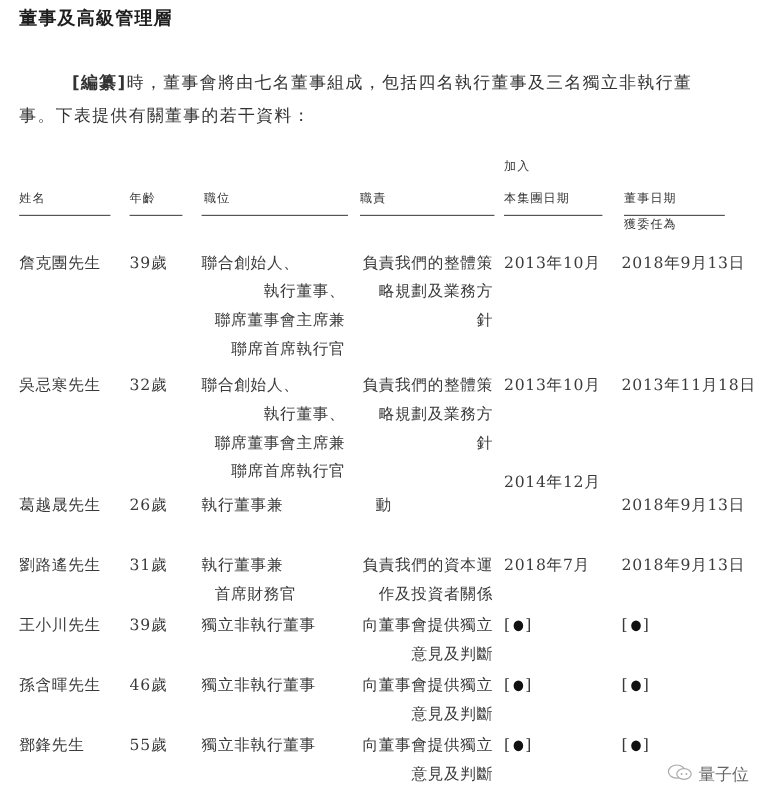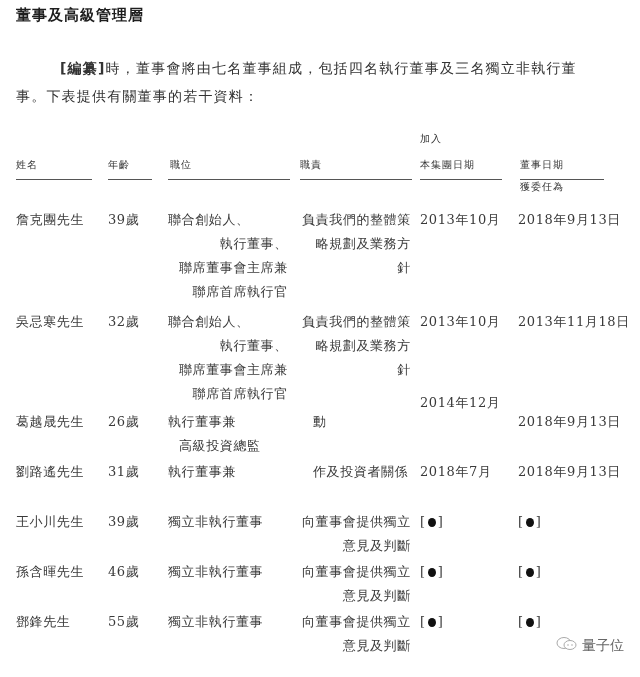--- a/index.html
+++ b/index.html
@@ -76,34 +76,35 @@
   <span class="line2">略規劃及業務方</span>
   <span class="line2">針</span>
 </div>
 <div class="cell" style="left:420px; top:310px;">2013年10月</div>
 <div class="cell" style="left:518px; top:310px;">2013年11月18日</div>
 
 <div class="cell" style="left:16px; top:410px;">葛越晟先生</div>
 <div class="cell" style="left:108px; top:410px;">26歲</div>
 <div class="cell" style="left:168px; top:410px;">
   <span style="display:block">執行董事兼</span>
-  <span class="line2">高級投資總監</span>
 </div>
 <div class="cell" style="left:302px; top:410px;">
   <span class="line2">動</span>
 </div>
 <div class="cell" style="left:420px; top:391px;">2014年12月</div>
 <div class="cell" style="left:518px; top:410px;">2018年9月13日</div>
 
 <div class="cell" style="left:16px; top:460px;">劉路遙先生</div>
 <div class="cell" style="left:108px; top:460px;">31歲</div>
 <div class="cell" style="left:168px; top:460px;">
   <span style="display:block">執行董事兼</span>
+  <span class="line2">首席財務官</span>
 </div>
 <div class="cell" style="left:302px; top:460px;">
+  <span style="display:block">負責我們的資本運</span>
   <span class="line2">作及投資者關係</span>
 </div>
 <div class="cell" style="left:420px; top:460px;">2018年7月</div>
 <div class="cell" style="left:518px; top:460px;">2018年9月13日</div>
 
 <div class="cell" style="left:16px; top:510px;">王小川先生</div>
 <div class="cell" style="left:108px; top:510px;">39歲</div>
 <div class="cell" style="left:168px; top:510px;">獨立非執行董事</div>
 <div class="cell" style="left:302px; top:510px;">
   <span style="display:block">向董事會提供獨立</span>

